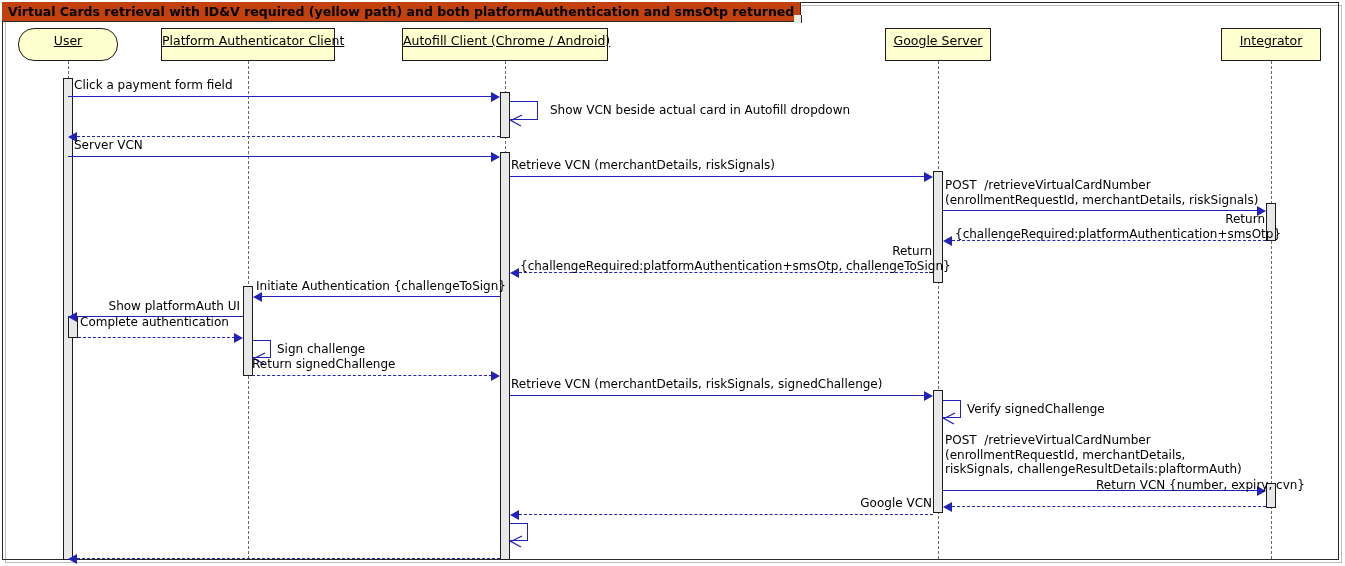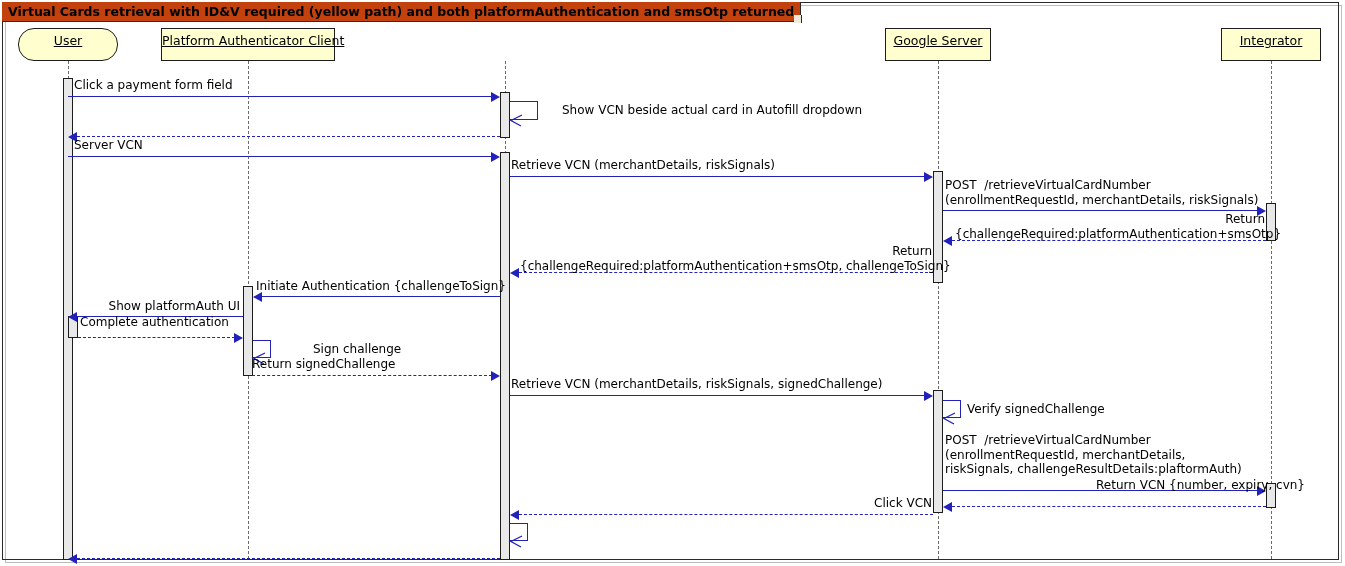--- a/index.html
+++ b/index.html
@@ -137,20 +137,23 @@
   <div class="frame-outer"></div>
 
   <div class="frame-title" id="frame-title">Virtual Cards retrieval with ID&amp;V required (yellow path) and both platformAuthentication and smsOtp returned</div>
 
   <div class="participant" style="left:18px;top:28px;width:100px;height:33px;border-radius:16px;">
     <span>User</span>
   </div>
   <div class="participant" style="left:161px;top:28px;width:174px;height:33px;">
     <span>Platform Authenticator Client</span>
   </div>
+  <div class="participant" style="left:402px;top:28px;width:206px;height:33px;">
+    <span>Autofill Client (Chrome / Android)</span>
+  </div>
   <div class="participant" style="left:885px;top:28px;width:106px;height:33px;">
     <span>Google Server</span>
   </div>
   <div class="participant" style="left:1221px;top:28px;width:100px;height:33px;">
     <span>Integrator</span>
   </div>
 
   <div class="lifeline" style="left:68px;top:61px;height:498px;"></div>
   <div class="lifeline" style="left:248px;top:61px;height:498px;"></div>
   <div class="lifeline" style="left:505px;top:61px;height:498px;"></div>
@@ -178,21 +181,21 @@
   <div class="msg" style="left:74px;top:78px;">Click a payment form field</div>
   <div class="arrow" style="left:68px;top:96px;width:424px;"></div>
   <div class="head right" style="left:491px;top:92px;"></div>
 
   <div class="selfcall" style="left:510px;top:101px;width:28px;height:19px;"></div>
   <div class="head-open" style="left:509px;top:114px;">
     <svg width="14" height="13" viewBox="0 0 14 13">
         <polyline points="13,1 2,6.5 12,12" fill="none" stroke="#2222bb" stroke-width="1.3"></polyline>
       </svg>
   </div>
-  <div class="msg" style="left:562px;top:103px;text-align:center;">Show VCN beside actual card in Autofill dropdown</div>
+  <div class="msg" style="left:550px;top:103px;text-align:center;">Show VCN beside actual card in Autofill dropdown</div>
 
   <div class="arrow dashed" style="left:77px;top:136px;width:423px;"></div>
   <div class="head left" style="left:68px;top:132px;"></div>
 
   <div class="msg" style="left:74px;top:138px;">Server VCN</div>
   <div class="arrow" style="left:68px;top:156px;width:424px;"></div>
   <div class="head right" style="left:491px;top:152px;"></div>
 
   <div class="msg" style="left:511px;top:158px;">Retrieve VCN (merchantDetails, riskSignals)</div>
   <div class="arrow" style="left:510px;top:176px;width:415px;"></div>
@@ -224,21 +227,21 @@
   <div class="msg" style="left:80px;top:315px;">Complete authentication</div>
   <div class="arrow dashed" style="left:78px;top:337px;width:157px;"></div>
   <div class="head right" style="left:234px;top:333px;"></div>
 
   <div class="selfcall" style="left:253px;top:340px;width:18px;height:18px;"></div>
   <div class="head-open" style="left:252px;top:352px;">
     <svg width="14" height="13" viewBox="0 0 14 13">
         <polyline points="13,1 2,6.5 12,12" fill="none" stroke="#2222bb" stroke-width="1.3"></polyline>
       </svg>
   </div>
-  <div class="msg" style="left:277px;top:342px;margin-left:36px;">Sign challenge</div>
+  <div class="msg" style="left:277px;top:342px;">Sign challenge</div>
 
   <div class="msg" style="left:252px;top:357px;">Return signedChallenge</div>
   <div class="arrow dashed" style="left:252px;top:375px;width:240px;"></div>
   <div class="head right" style="left:491px;top:371px;"></div>
 
   <div class="msg" style="left:511px;top:377px;">Retrieve VCN (merchantDetails, riskSignals, signedChallenge)</div>
   <div class="arrow" style="left:510px;top:395px;width:415px;"></div>
   <div class="head right" style="left:924px;top:391px;"></div>
 
   <div class="selfcall" style="left:943px;top:400px;width:18px;height:18px;"></div>
@@ -252,21 +255,21 @@
   <div class="msg" style="left:945px;top:433px;">POST  /retrieveVirtualCardNumber
 (enrollmentRequestId, merchantDetails,
 riskSignals, challengeResultDetails:plaftormAuth)</div>
   <div class="arrow" style="left:943px;top:490px;width:315px;"></div>
   <div class="head right" style="left:1257px;top:486px;"></div>
 
   <div class="msg right-align" style="left:995px;top:478px;width:310px;">Return VCN {number, expiry, cvn}</div>
   <div class="arrow dashed" style="left:952px;top:506px;width:314px;"></div>
   <div class="head left" style="left:943px;top:502px;"></div>
 
-  <div class="msg right-align" style="left:520px;top:496px;width:412px;">Click VCN</div>
+  <div class="msg right-align" style="left:520px;top:496px;width:412px;">Google VCN</div>
   <div class="arrow dashed" style="left:519px;top:514px;width:414px;"></div>
   <div class="head left" style="left:510px;top:510px;"></div>
 
   <div class="selfcall" style="left:510px;top:523px;width:18px;height:18px;"></div>
   <div class="head-open" style="left:509px;top:535px;">
     <svg width="14" height="13" viewBox="0 0 14 13">
         <polyline points="13,1 2,6.5 12,12" fill="none" stroke="#2222bb" stroke-width="1.3"></polyline>
       </svg>
   </div>
 

